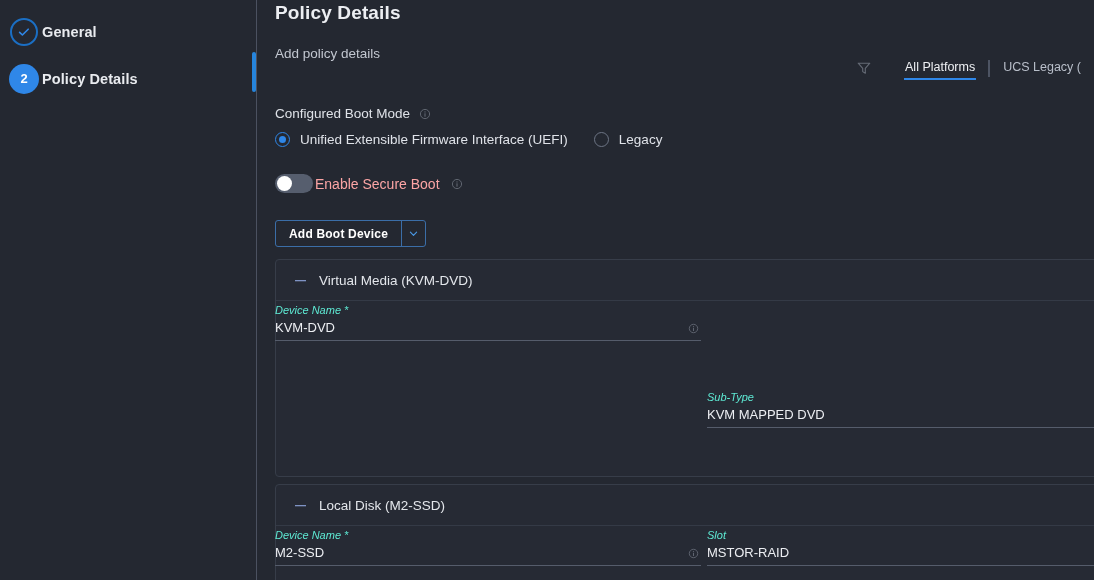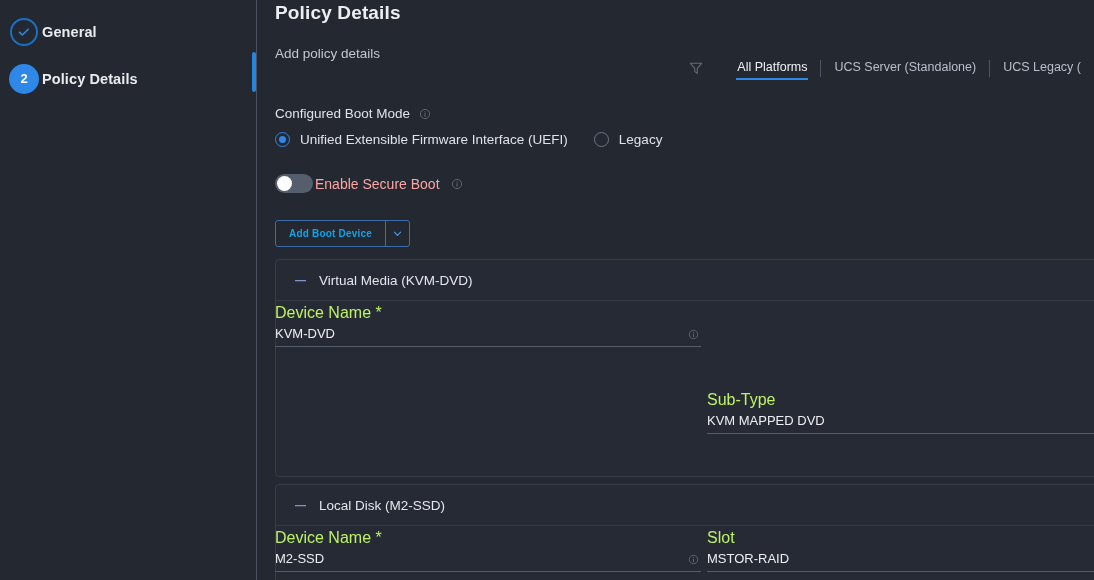--- a/index.html
+++ b/index.html
@@ -250,23 +250,23 @@
     align-items: stretch;
     border: 1px solid #3b6ea8;
     border-radius: 3px;
     background: transparent;
     cursor: pointer;
   }
   .add-btn-text {
     display: flex;
     align-items: center;
     padding: 0 13px;
-    font-size: 10px;
+    font-size: 12px;
     font-weight: bold;
-    color: #0ea5e9;
+    color: #ffffff;
     letter-spacing: .2px;
   }
   .add-btn-sep {
     width: 1px;
     background: #3b6ea8;
   }
   .add-btn-caret {
     display: flex;
     align-items: center;
     justify-content: center;
@@ -304,23 +304,24 @@
     margin-left: 12px;
     font-size: 13.5px;
     color: #e3e6eb;
   }
 
   
   .field {
     position: absolute;
   }
   .field-label {
-    font-size: 16px;
-    color: #bef264;
+    font-size: 11px;
+    color: #5eead4;
     margin-bottom: 4px;
+    font-style: italic;
   }
   .field-valrow {
     position: relative;
     border-bottom: 1px solid #555c6b;
     padding-bottom: 5px;
     display: flex;
     align-items: flex-end;
   }
   .field-value {
     font-size: 13px;
@@ -372,21 +373,20 @@
     <div class="page-subtitle">Add policy details</div>
 
     <div class="tabbar">
       <span class="filter-icon">
         <svg width="16" height="16" viewBox="0 0 16 16">
           <path d="M2.2 3.2 H13.8 L9.3 8.4 V13.2 L6.7 11.6 V8.4 Z" fill="none" stroke="#9aa1ae" stroke-width="1.1" stroke-linejoin="round"></path>
         </svg>
       </span>
       <div class="tab active">All Platforms</div>
       <div class="tab-sep"></div>
-      <div class="tab">UCS Server (Standalone)</div>
       <div class="tab-sep"></div>
       <div class="tab">UCS Legacy (</div>
     </div>
 
     <div class="section-label">
       <span>Configured Boot Mode</span>
       <span class="info-dot">
         <svg width="12" height="12" viewBox="0 0 12 12">
           <circle cx="6" cy="6" r="4.6" fill="none" stroke="#9aa1ae" stroke-width="1"></circle>
           <circle cx="6" cy="3.9" r="0.65" fill="#9aa1ae"></circle>

